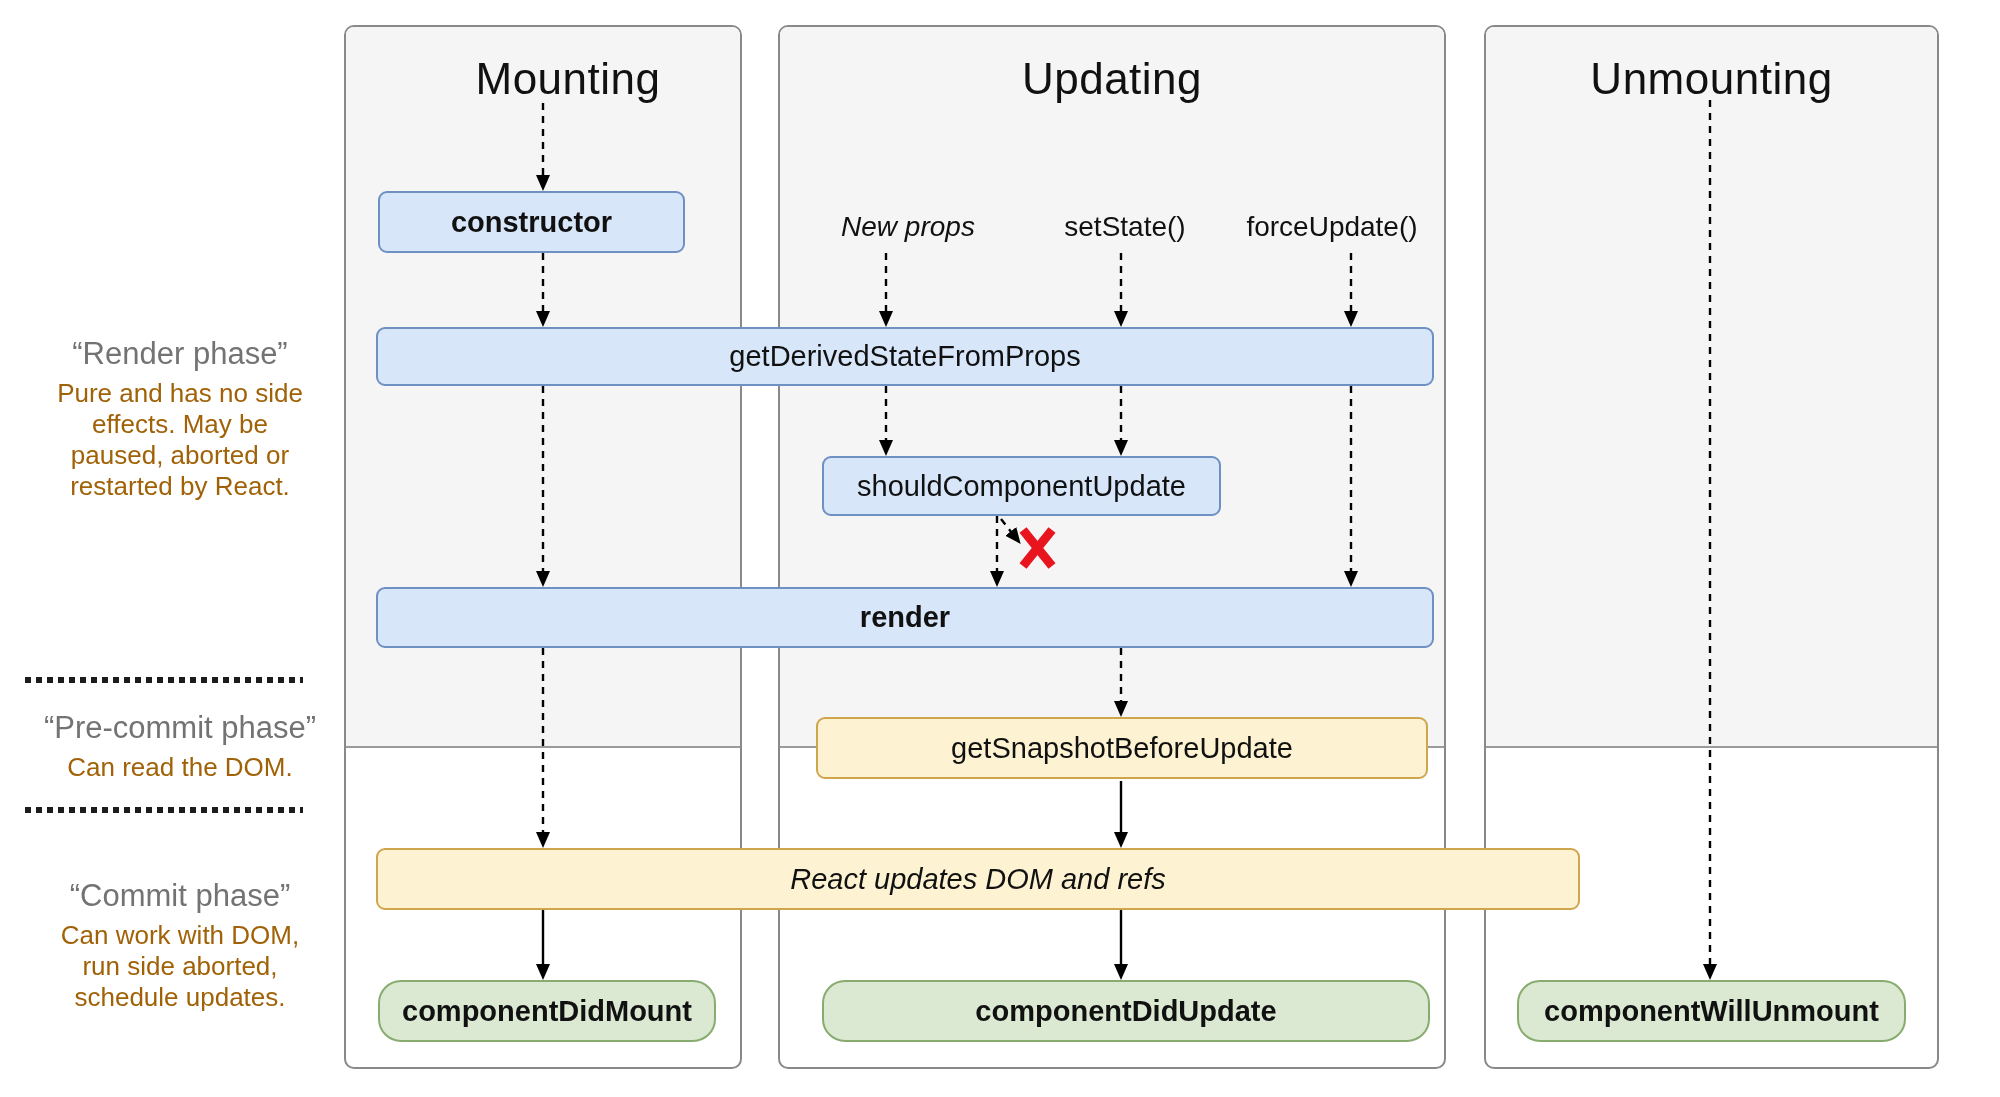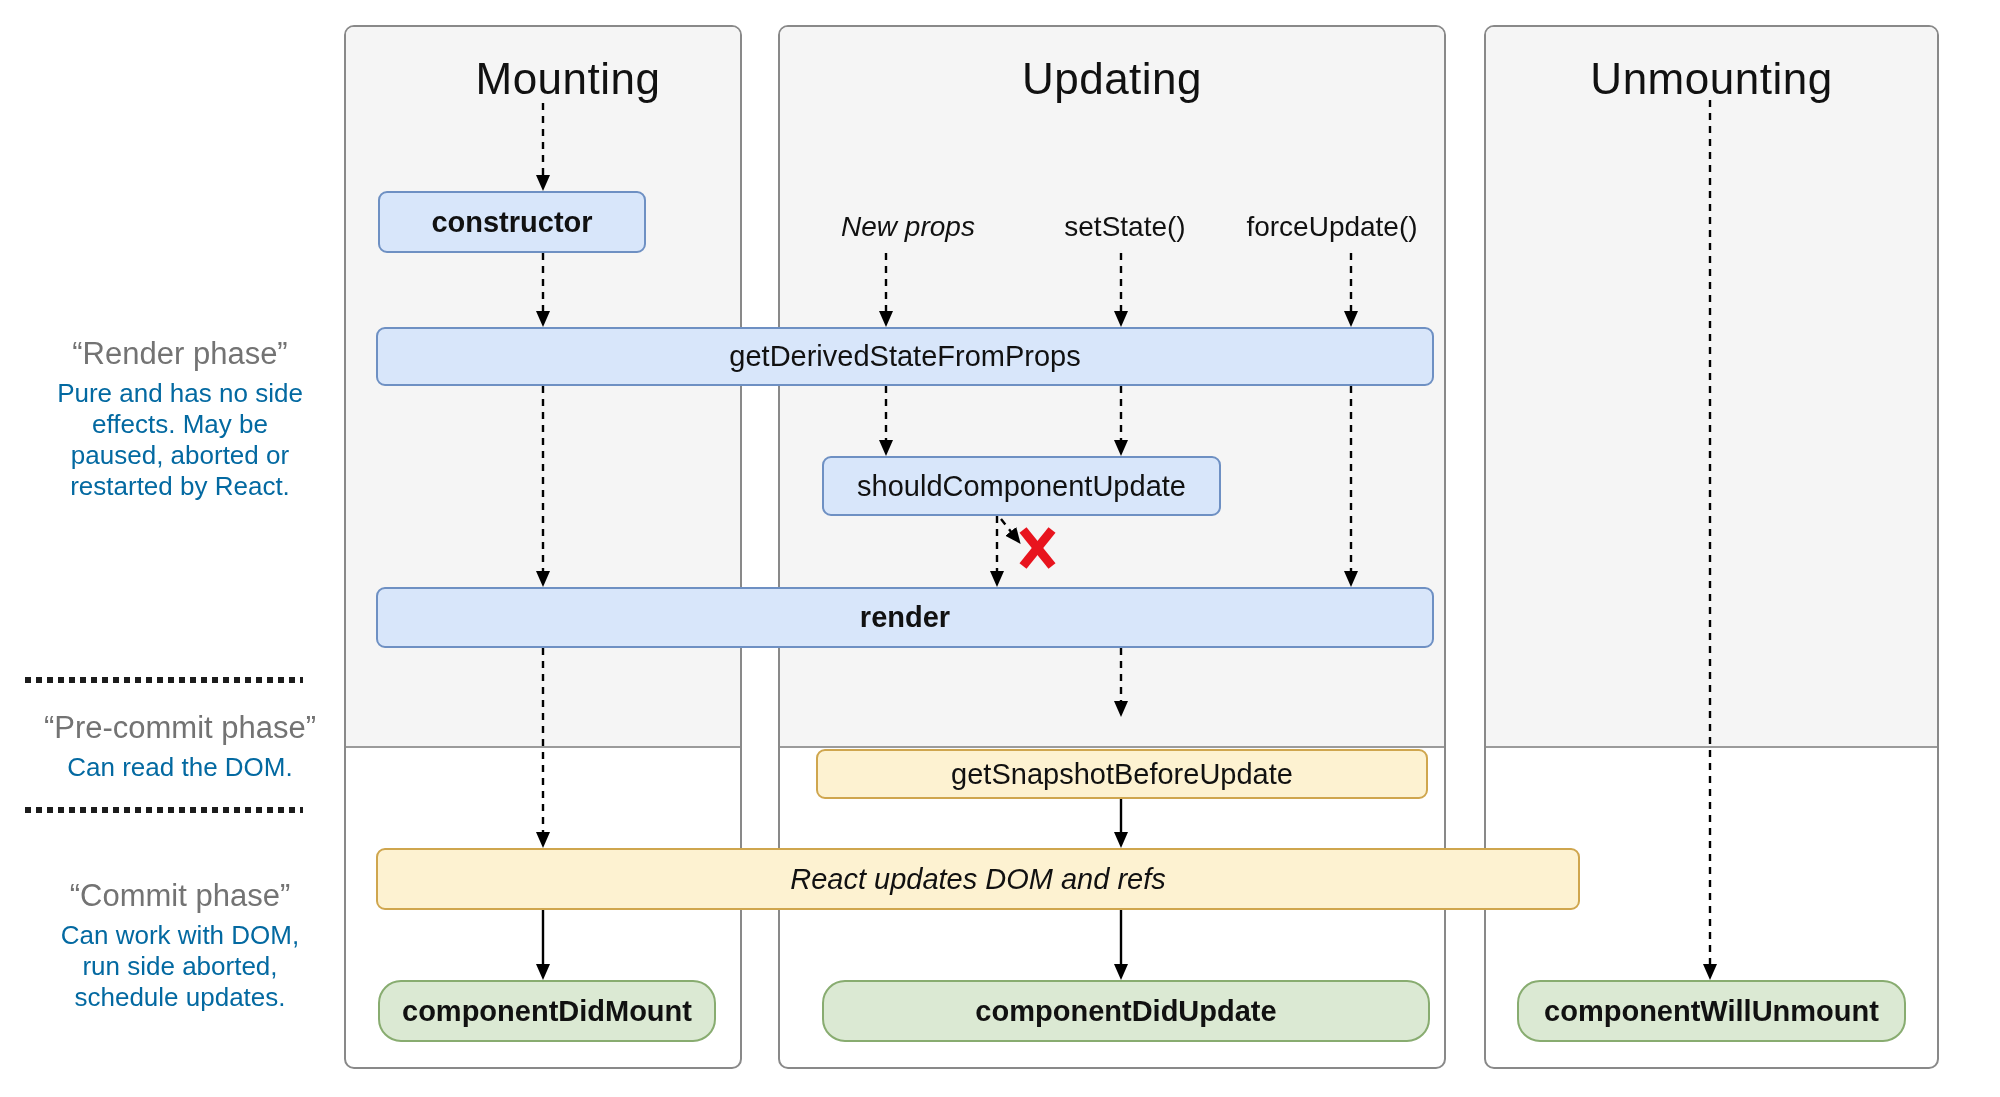--- a/index.html
+++ b/index.html
@@ -22,21 +22,21 @@
   .col-title{
     position:absolute;top:54px;font-size:44px;font-weight:500;text-align:center;
     letter-spacing:0.5px;z-index:3;
   }
   .col-title.t1{left:344px;width:448px;}
   .col-title.t2{left:778px;width:668px;}
   .col-title.t3{left:1484px;width:455px;}
   
   .note{position:absolute;text-align:center;z-index:2;}
   .note-title{font-size:31px;font-weight:500;color:#737373;}
-  .note-body{font-size:26px;line-height:31px;color:#0369a1;margin:6px auto 0;}
+  .note-body{font-size:26px;line-height:31px;color:#a16207;margin:6px auto 0;}
   .dotted-sep{
     position:absolute;height:6px;z-index:2;
     background:repeating-linear-gradient(90deg,#1c1c1c 0 6px,transparent 6px 11px);
   }
   
   .trigger{
     position:absolute;top:211px;width:240px;font-size:28px;text-align:center;z-index:3;
   }
   
   .mbox{
@@ -119,23 +119,23 @@
     <path class="dash" d="M1710 100 V966" marker-end="url(#ah)"></path>
     <path class="solid" d="M1121 781 V834" marker-end="url(#ah)"></path>
     <path class="solid" d="M543 910 V966" marker-end="url(#ah)"></path>
     <path class="solid" d="M1121 910 V966" marker-end="url(#ah)"></path>
     <g>
       <line class="xmark" x1="1023" y1="530" x2="1052" y2="566"></line>
       <line class="xmark" x1="1052" y1="530" x2="1023" y2="566"></line>
     </g>
   </svg>
 
-  <div class="mbox blue bold" style="left:378px;top:191px;width:268px;height:62px;">constructor</div>
+  <div class="mbox blue bold" style="left:378px;top:191px;width:307px;height:62px;">constructor</div>
   <div class="mbox blue" style="left:376px;top:327px;width:1058px;height:59px;">getDerivedStateFromProps</div>
   <div class="mbox blue" style="left:822px;top:456px;width:399px;height:60px;">shouldComponentUpdate</div>
   <div class="mbox blue bold" style="left:376px;top:587px;width:1058px;height:61px;">render</div>
-  <div class="mbox yellow" style="left:816px;top:717px;width:612px;height:50px;margin-top:32px;">getSnapshotBeforeUpdate</div>
+  <div class="mbox yellow" style="left:816px;top:717px;width:612px;height:62px;">getSnapshotBeforeUpdate</div>
   <div class="mbox yellow italic" style="left:376px;top:848px;width:1204px;height:62px;">React updates DOM and refs</div>
   <div class="mbox green bold" style="left:378px;top:980px;width:338px;height:62px;">componentDidMount</div>
   <div class="mbox green bold" style="left:822px;top:980px;width:608px;height:62px;">componentDidUpdate</div>
   <div class="mbox green bold" style="left:1517px;top:980px;width:389px;height:62px;text-align:right;">componentWillUnmount</div>
 
 </div>
 
 </body></html>

